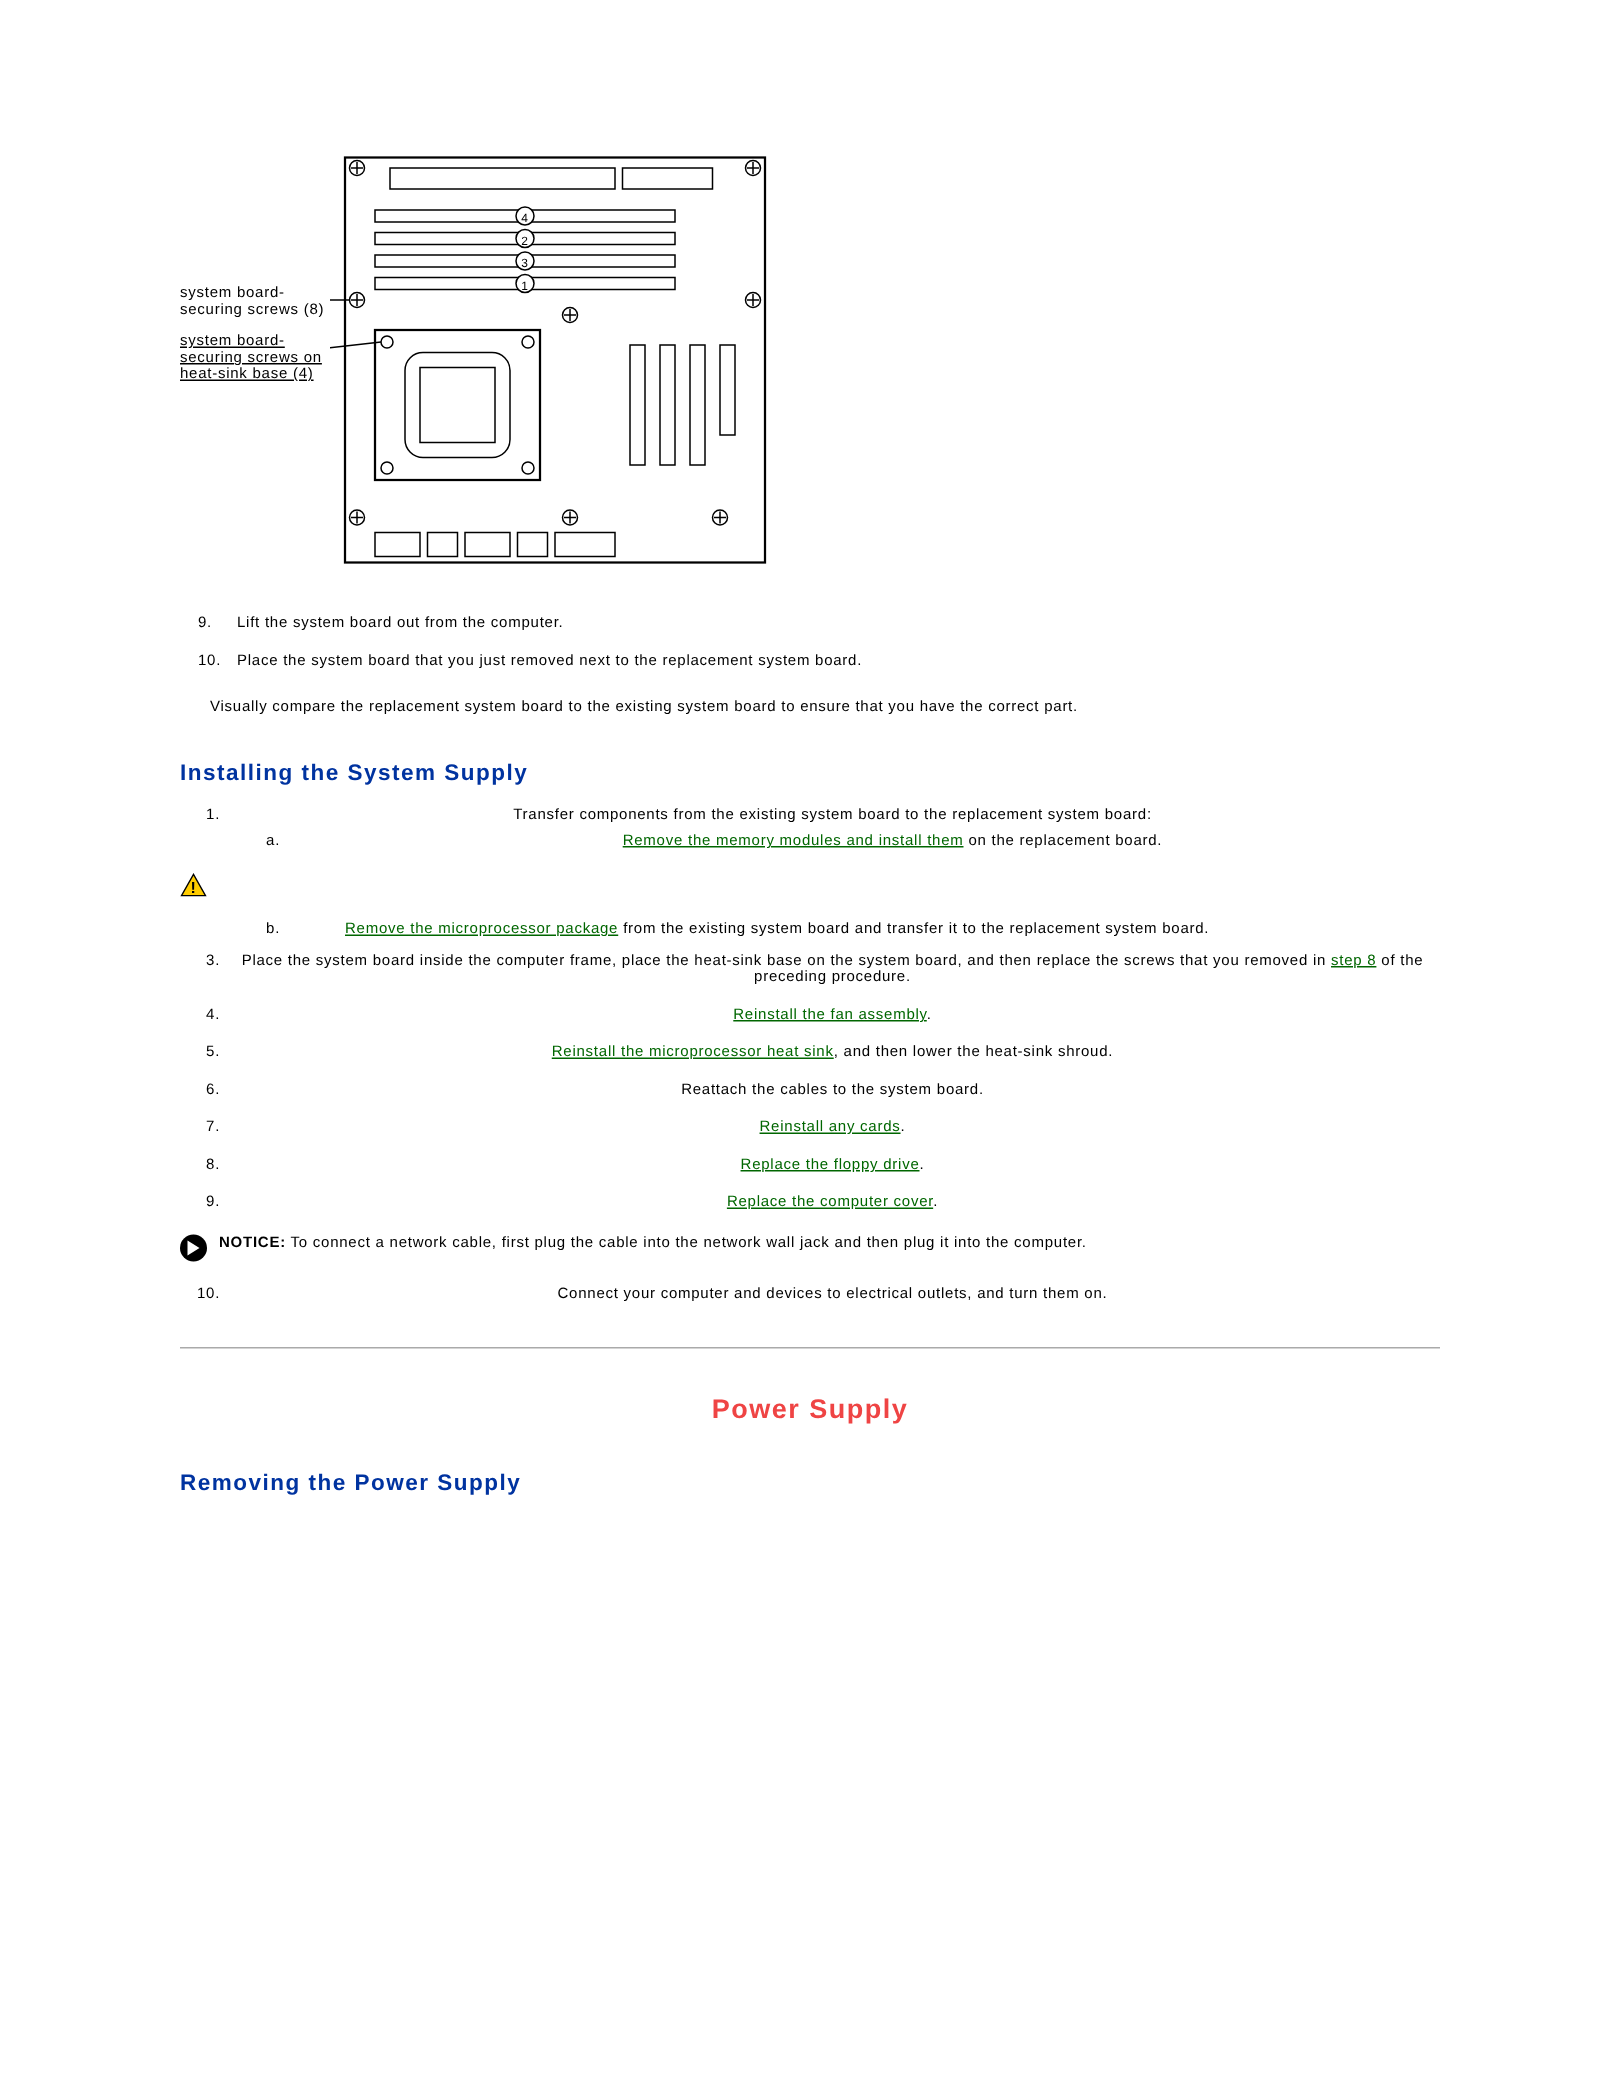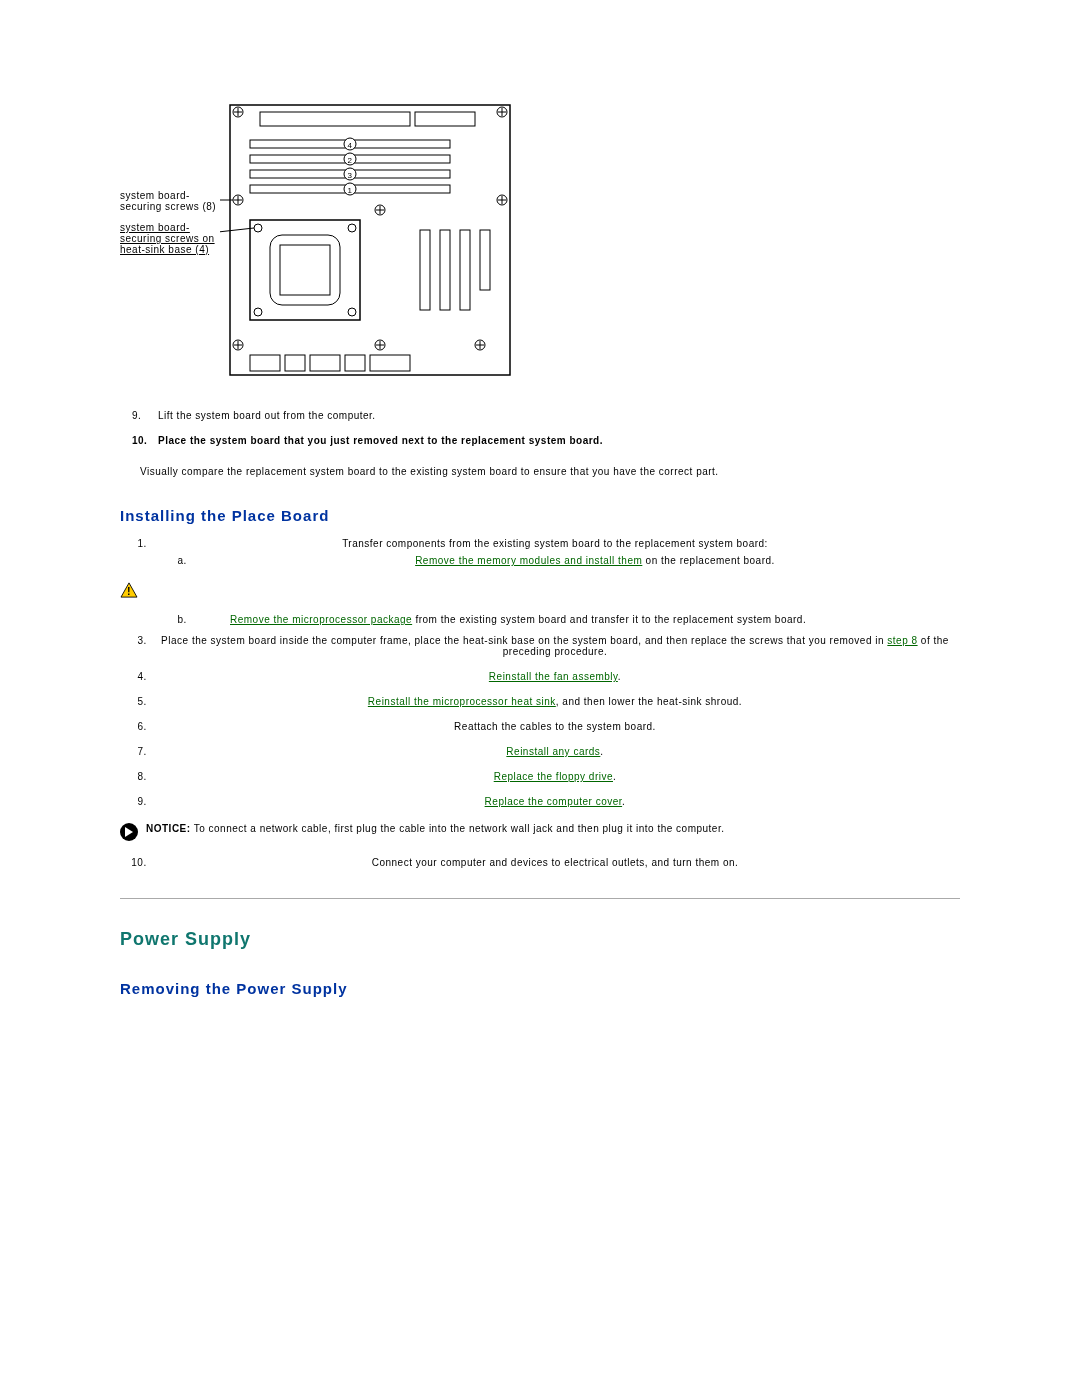--- a/index.html
+++ b/index.html
@@ -55,25 +55,26 @@
   }
 
   h2 {
     color: #0033a0;
     font-size: 15px;
     font-weight: bold;
     letter-spacing: 1px;
     margin: 30px 0 14px 0;
   }
   h1 {
-    color: #0f766e;
+    color: #ef4444;
     font-size: 18px;
     font-weight: bold;
     letter-spacing: 1px;
     margin: 30px 0 20px 0;
+    text-align: center;
   }
 
   .link {
     color: #006600;
     text-decoration: underline;
   }
 
   .caution-row, .notice-row {
     display: flex;
     align-items: flex-start;
@@ -187,28 +188,28 @@
 
       <line x1="-2" y1="100" x2="13" y2="100" stroke="#000"></line>
       <line x1="-2" y1="132" x2="34" y2="128" stroke="#000"></line>
     </svg>
   </div>
 
   <div style="display:flex; margin-left:12px; margin-bottom:14px;">
     <div style="width:26px;">9.</div>
     <div>Lift the system board out from the computer.</div>
   </div>
-  <div style="display:flex; margin-left:12px;font-weight:bold;">
+  <div style="display:flex; margin-left:12px;">
     <div style="width:26px;">10.</div>
     <div>Place the system board that you just removed next to the replacement system board.</div>
   </div>
 
   <div class="para">Visually compare the replacement system board to the existing system board to ensure that you have the correct part.</div>
 
-  <h2>Installing the Place Board</h2>
+  <h2>Installing the System Supply</h2>
 
   <ol class="main">
     <li>
       <span>Transfer components from the existing system board to the replacement system board:</span>
       <ol class="sub">
         <li>
           <a class="link" href="#">Remove the memory modules and install them</a><span> on the replacement board.</span>
         </li>
       </ol>
     </li>

